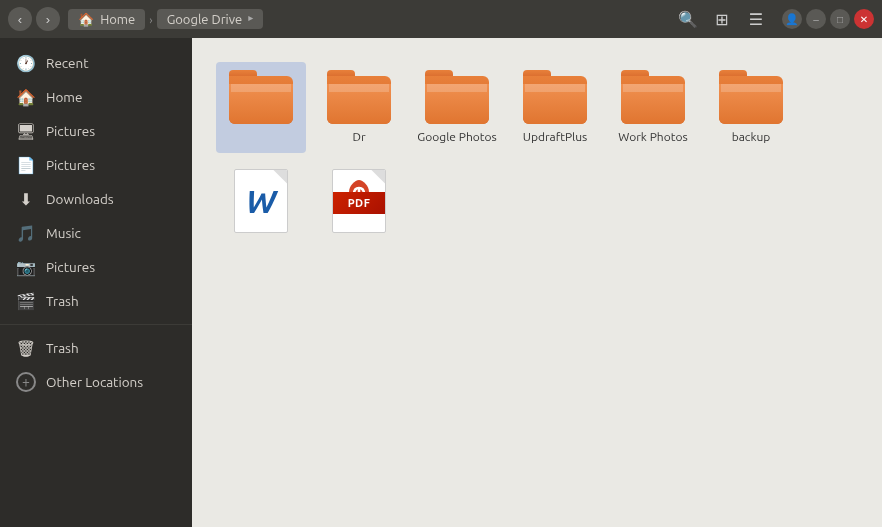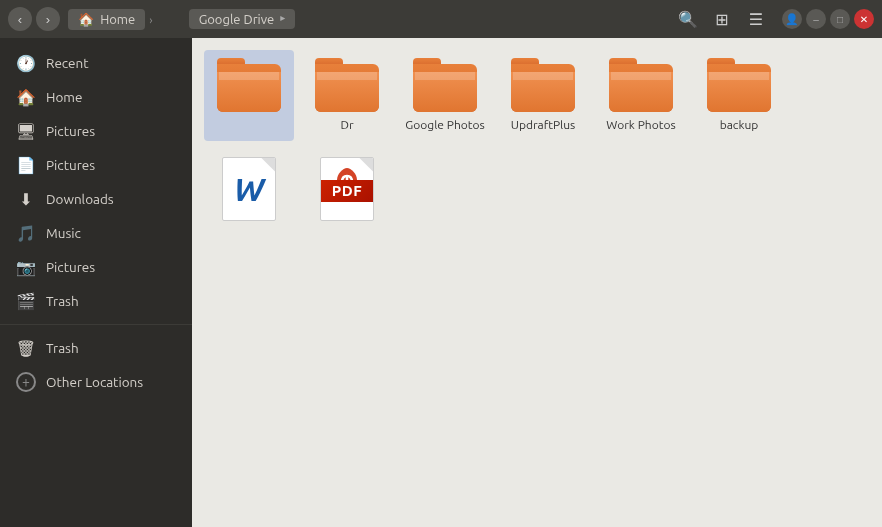--- a/index.html
+++ b/index.html
@@ -65,21 +65,20 @@
     .breadcrumb-current {
       display: flex;
       align-items: flex-start;
       gap: 6px;
       color: #d4d0ca;
       font-size: 13px;
       background: #5a5955;
       border-radius: 4px;
       padding: 3px 10px;
       cursor: pointer;
-      margin-left: 32px;
     }
     .titlebar-actions {
       display: flex;
       align-items: center;
       gap: 6px;
     }
     .action-btn {
       width: 28px;
       height: 28px;
       border-radius: 4px;
@@ -171,21 +170,21 @@
       justify-content: center;
       color: #888;
       font-size: 14px;
       flex-shrink: 0;
     }
 
     
     .file-area {
       flex: 1;
       background: #eae9e4;
-      padding: 12px;
+      padding: 24px;
       overflow-y: auto;
       display: flex;
       flex-direction: column;
     }
     .file-grid {
       display: flex;
       flex-wrap: wrap;
       gap: 8px;
       align-content: flex-start;
     }
@@ -276,21 +275,21 @@
       position: absolute;
       bottom: 18px;
       left: 0;
       width: 100%;
       height: 22px;
       background: linear-gradient(135deg, #cc2200, #aa1100);
       display: flex;
       align-items: center;
       justify-content: center;
       color: white;
-      font-size: 15px;
+      font-size: 11px;
       font-weight: bold;
       letter-spacing: 0.5px;
     }
 
     
     .word-icon {
       width: 54px;
       height: 64px;
       background: white;
       border: 1px solid #ccc;

